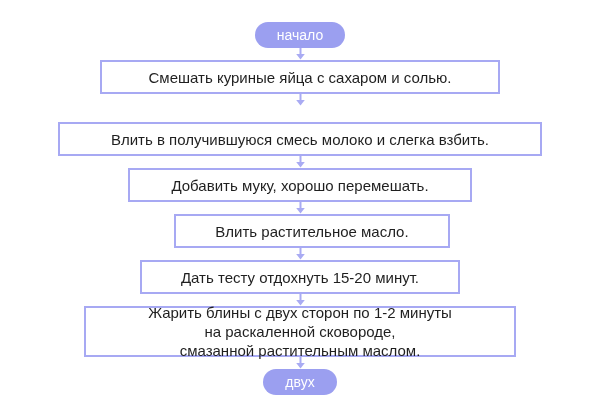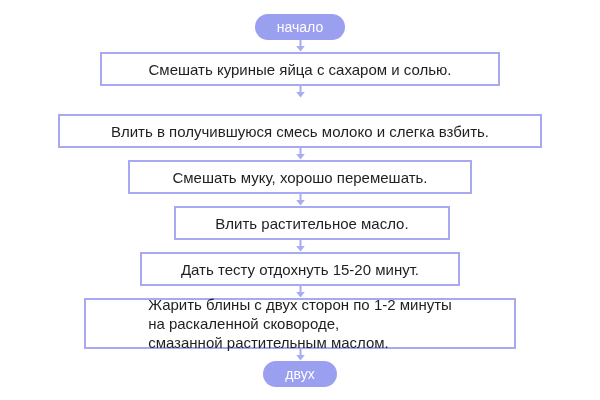--- a/index.html
+++ b/index.html
@@ -18,21 +18,21 @@
     width: 600px;
     height: 400px;
     font-family: "Liberation Sans", sans-serif;
     overflow: hidden;
   }
   .flow {
     width: 600px;
     display: flex;
     flex-direction: column;
     align-items: center;
-    padding-top: 14px;
+    padding-top: 22px;
     box-sizing: border-box;
   }
   .terminal {
     background: var(--node-fill);
     color: var(--terminal-text);
     font-size: 14px;
     line-height: 14px;
     padding: 6px 22px;
     border-radius: 14px;
     min-width: 48px;
@@ -41,20 +41,21 @@
   }
   .box {
     background: #ffffff;
     border: 2px solid var(--box-border);
     color: var(--box-text);
     font-size: 15px;
     line-height: 19px;
     display: flex;
     align-items: center;
     justify-content: center;
+    text-align: center;
     box-sizing: border-box;
     height: 34px;
     white-space: pre-line;
   }
   .w0 { width: 400px; }
   .w1 { width: 484px; margin-top: 16px; }
   .w2 { width: 344px; }
   .w3 { width: 276px; margin-left: 24px; }
   .w4 { width: 320px; }
   .w5 { width: 432px; height: 51px; }
@@ -93,21 +94,21 @@
 
   <div class="box w1">Влить в получившуюся смесь молоко и слегка взбить.</div>
 
   <div class="arrow">
     <svg width="13" height="12" viewBox="0 0 13 12">
         <line x1="6.5" y1="0" x2="6.5" y2="7"></line>
         <path d="M2.2,6 L10.8,6 L6.5,11.6 Z"></path>
       </svg>
   </div>
 
-  <div class="box w2">Смешать муку, хорошо перемешать.</div>
+  <div class="box w2">Добавить муку, хорошо перемешать.</div>
 
   <div class="arrow">
     <svg width="13" height="12" viewBox="0 0 13 12">
         <line x1="6.5" y1="0" x2="6.5" y2="7"></line>
         <path d="M2.2,6 L10.8,6 L6.5,11.6 Z"></path>
       </svg>
   </div>
 
   <div class="box w3">Влить растительное масло.</div>
 

